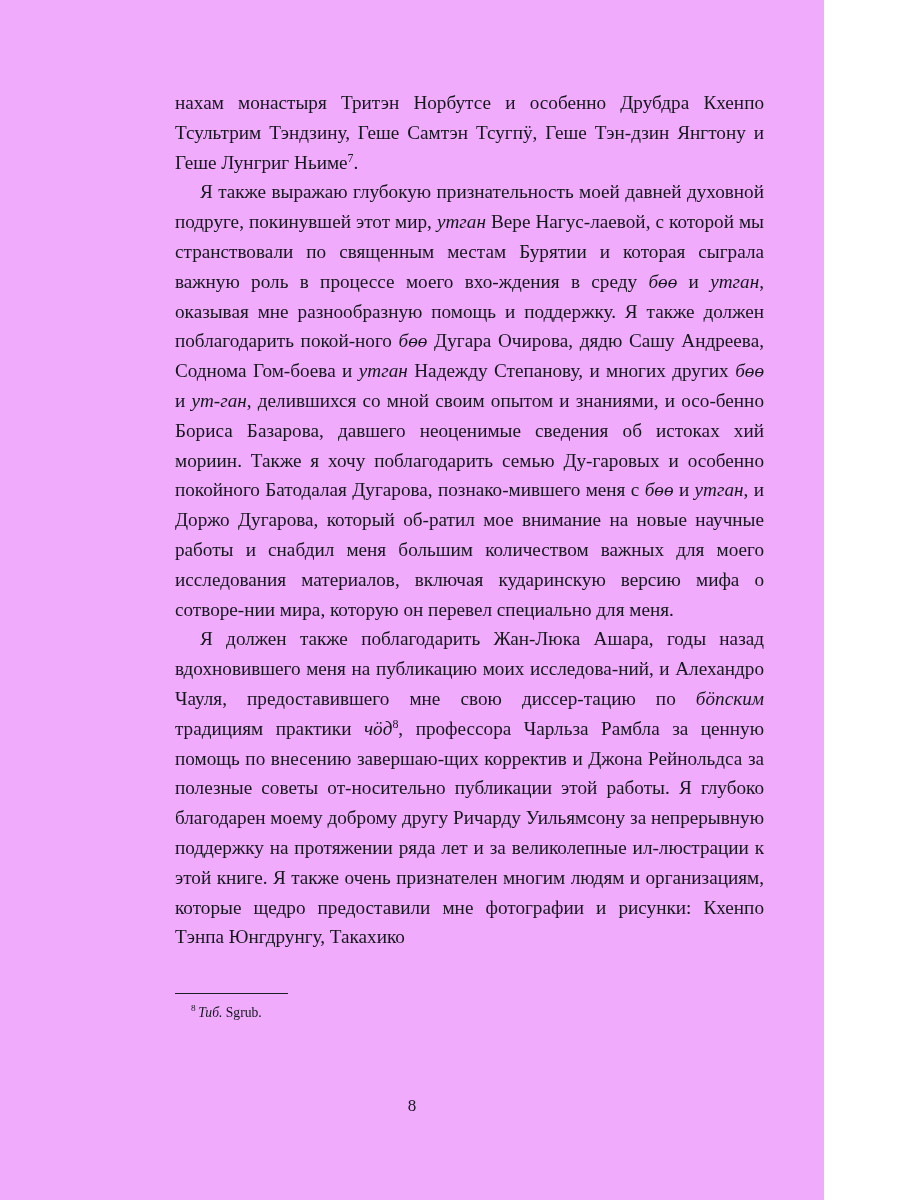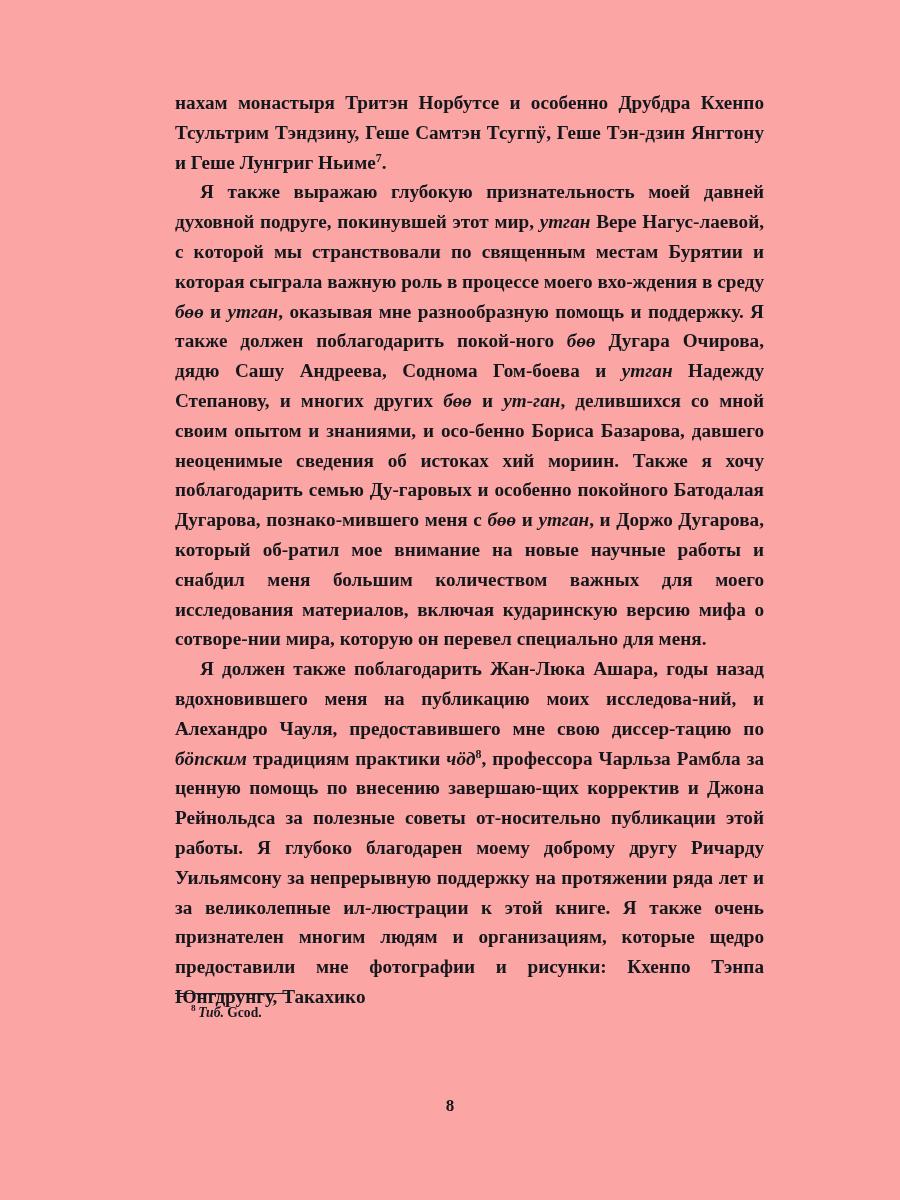--- a/index.html
+++ b/index.html
@@ -2,27 +2,26 @@
 <html><head>
 <meta charset="utf-8">
 <style>
   html, body {
     margin: 0;
     padding: 0;
     background: #ffffff;
   }
   .page {
     position: relative;
-    width: 900px;
+    width: 824px;
     height: 1200px;
-    background: #fca5a5;
+    background: #f0abfc;
     overflow: hidden;
     font-family: "Liberation Serif", "DejaVu Serif", serif;
     color: #14181c;
-    font-weight: bold;
   }
   .text-column {
     position: absolute;
     left: 175px;
     top: 88px;
     width: 589px;
   }
   .para {
     margin: 0;
     font-size: 19.2px;
@@ -96,18 +95,18 @@
     <p class="para indent"><span>Я также выражаю глубокую признательность моей давней духовной подруге, покинувшей этот мир, </span><i>утган</i><span> Вере Нагус-лаевой, с которой мы странствовали по священным местам Бурятии и которая сыграла важную роль в процессе моего вхо-ждения в среду </span><i>бөө</i><span> и </span><i>утган</i><span>, оказывая мне разнообразную помощь и поддержку. Я также должен поблагодарить покой-ного </span><i>бөө</i><span> Дугара Очирова, дядю Сашу Андреева, Соднома Гом-боева и </span><i>утган</i><span> Надежду Степанову, и многих других </span><i>бөө</i><span> и </span><i>ут-ган</i><span>, делившихся со мной своим опытом и знаниями, и осо-бенно Бориса Базарова, давшего неоценимые сведения об истоках хий мориин. Также я хочу поблагодарить семью Ду-гаровых и особенно покойного Батодалая Дугарова, познако-мившего меня с </span><i>бөө</i><span> и </span><i>утган</i><span>, и Доржо Дугарова, который об-ратил мое внимание на новые научные работы и снабдил меня большим количеством важных для моего исследования материалов, включая кударинскую версию мифа о сотворе-нии мира, которую он перевел специально для меня.</span></p>
 
     <p class="para indent"><span>Я должен также поблагодарить Жан-Люка Ашара, годы назад вдохновившего меня на публикацию моих исследова-ний, и Алехандро Чауля, предоставившего мне свою диссер-тацию по </span><i>бönским</i><span> традициям практики </span><i>чöд</i><sup>8</sup><span>, профессора Чарльза Рамбла за ценную помощь по внесению завершаю-щих корректив и Джона Рейнольдса за полезные советы от-носительно публикации этой работы. Я глубоко благодарен моему доброму другу Ричарду Уильямсону за непрерывную поддержку на протяжении ряда лет и за великолепные ил-люстрации к этой книге. Я также очень признателен многим людям и организациям, которые щедро предоставили мне фотографии и рисунки: Кхенпо Тэнпа Юнгдрунгу, Такахико</span></p>
 
   </div>
 
   <div class="footnote-block">
     <div class="footnote-rule"></div>
 
 
-    <p class="footnote"><span class="fn-num">8</span><i>Тиб.</i> <span>Gcod.</span></p>
+    <p class="footnote"><span class="fn-num">8</span><i>Тиб.</i> <span>Sgrub.</span></p>
   </div>
 
   <div class="page-number">8</div>
 
 </div>
 
 </body></html>

